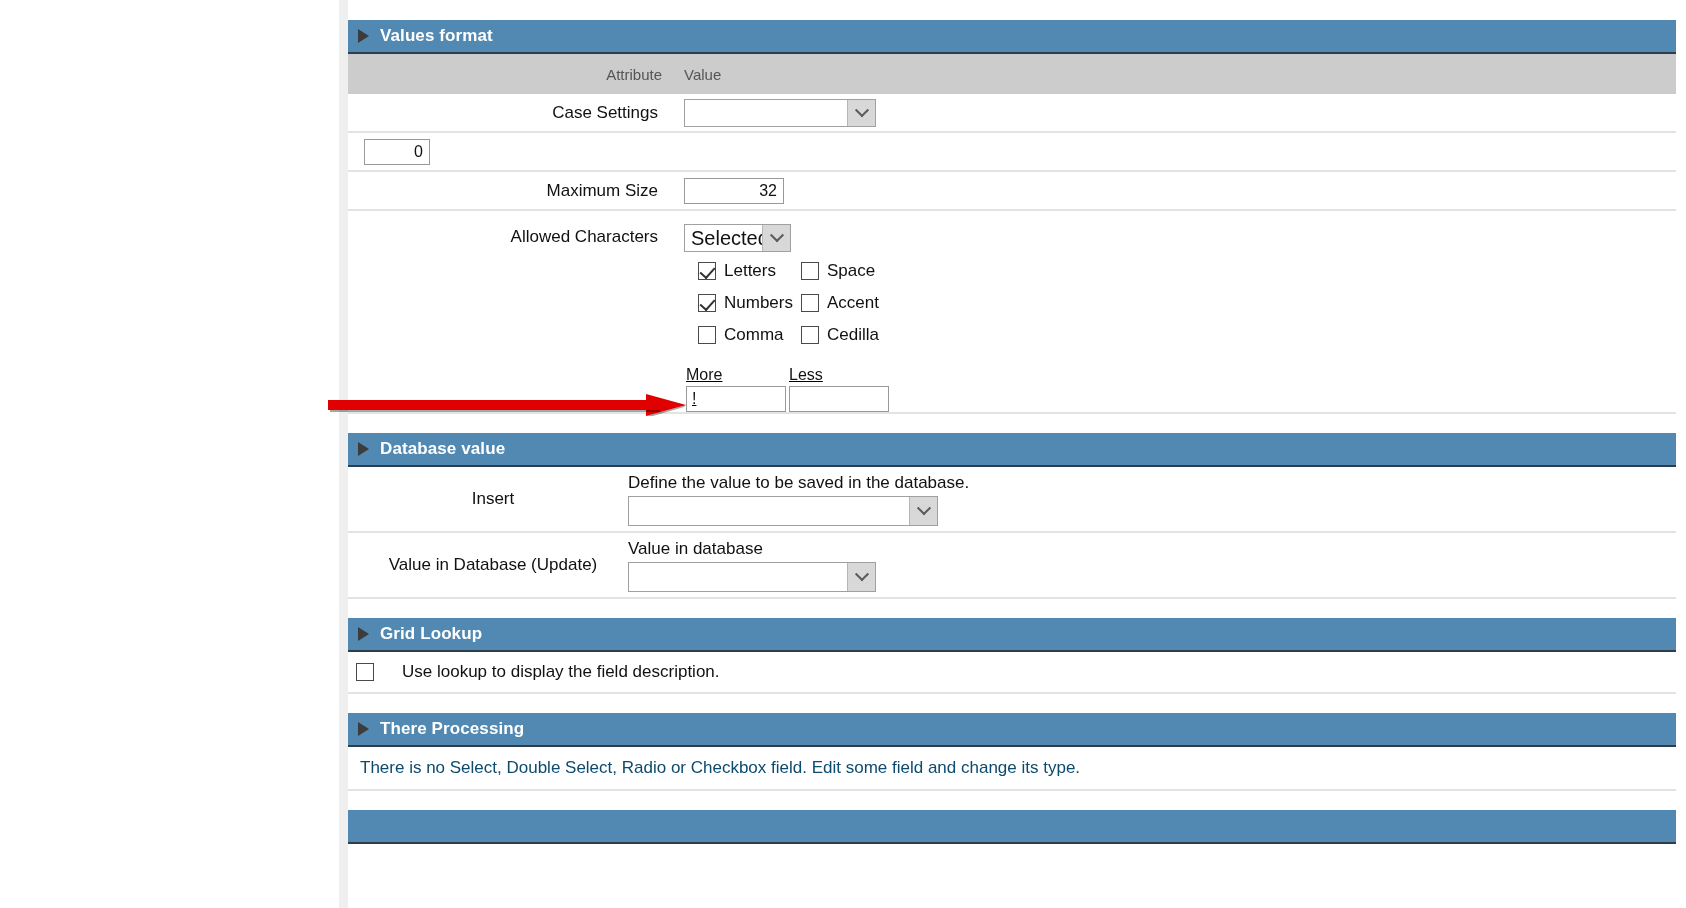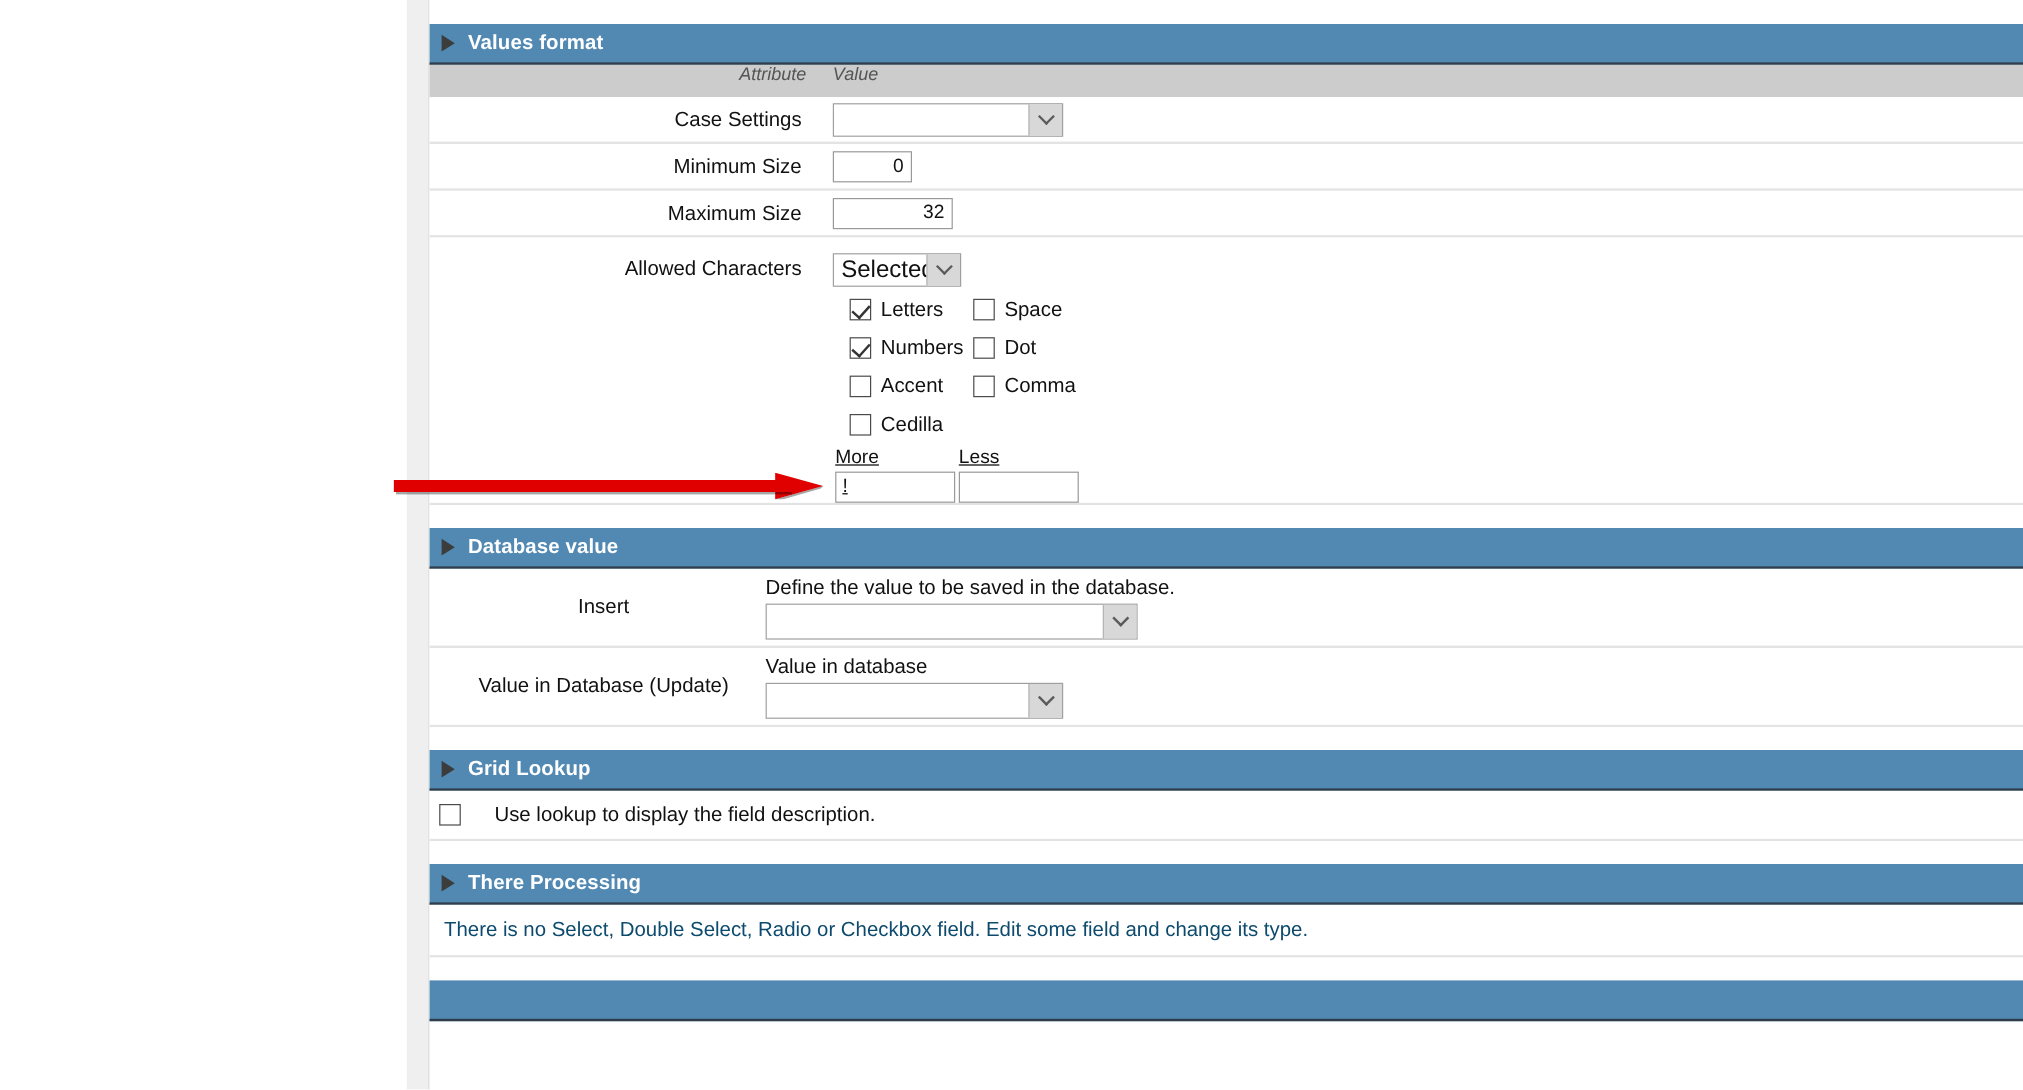--- a/index.html
+++ b/index.html
@@ -27,21 +27,21 @@
     position: absolute;
     left: 339px; top: 0;
     width: 19px; height: 908px;
     background: #efefef;
     border-right: 1px solid #d9d9d9;
   }
 
   
   .panel {
     position: absolute;
-    left: 358px; top: 0;
+    left: 348px; top: 0;
     width: 1328px; height: 908px;
     background: #ffffff;
   }
 
   
   .section-bar {
     background: #5289b3;
     border-bottom: 2px solid #2f3d4a;
     height: 34px;
     display: flex;
@@ -56,26 +56,25 @@
     border-left: 11px solid #3c3c3c;
     border-top: 7px solid transparent;
     border-bottom: 7px solid transparent;
     margin-right: 11px;
   }
   .section-title { letter-spacing: 0.1px; }
 
   
   .col-head {
     background: #cccccc;
-    height: 27px;
-    display: flex;
-    align-items: flex-start;
+    height: 40px;
+    display: flex;
+    align-items: center;
     font-size: 15px;
     color: #555555;
-    font-style: italic;
   }
   .col-head .c1 { width: 320px; text-align: right; padding-right: 6px; }
   .col-head .c2 { padding-left: 16px; }
 
   
   .row {
     display: flex;
     align-items: center;
     border-bottom: 2px solid #e3e3e3;
     min-height: 39px;
@@ -307,21 +306,20 @@
         <div class="select sel-wide">
           <span></span>
           <span class="arrow-box">
             <span class="chev"></span>
           </span>
         </div>
       </div>
     </div>
 
     <div class="row">
-      <div class="lbl">Minimum Size</div>
       <div class="val">
         <div class="txt txt-num">0</div>
       </div>
     </div>
 
     <div class="row">
       <div class="lbl">Maximum Size</div>
       <div class="val">
         <div class="txt txt-num" style="width:100px">32</div>
       </div>
@@ -344,24 +342,20 @@
             <span>Letters</span>
           </label>
           <label class="cb-item">
             <span class="cb"></span>
             <span>Space</span>
           </label>
 
           <label class="cb-item">
             <span class="cb checked"></span>
             <span>Numbers</span>
-          </label>
-          <label class="cb-item">
-            <span class="cb"></span>
-            <span>Dot</span>
           </label>
 
           <label class="cb-item">
             <span class="cb"></span>
             <span>Accent</span>
           </label>
           <label class="cb-item">
             <span class="cb"></span>
             <span>Comma</span>
           </label>

